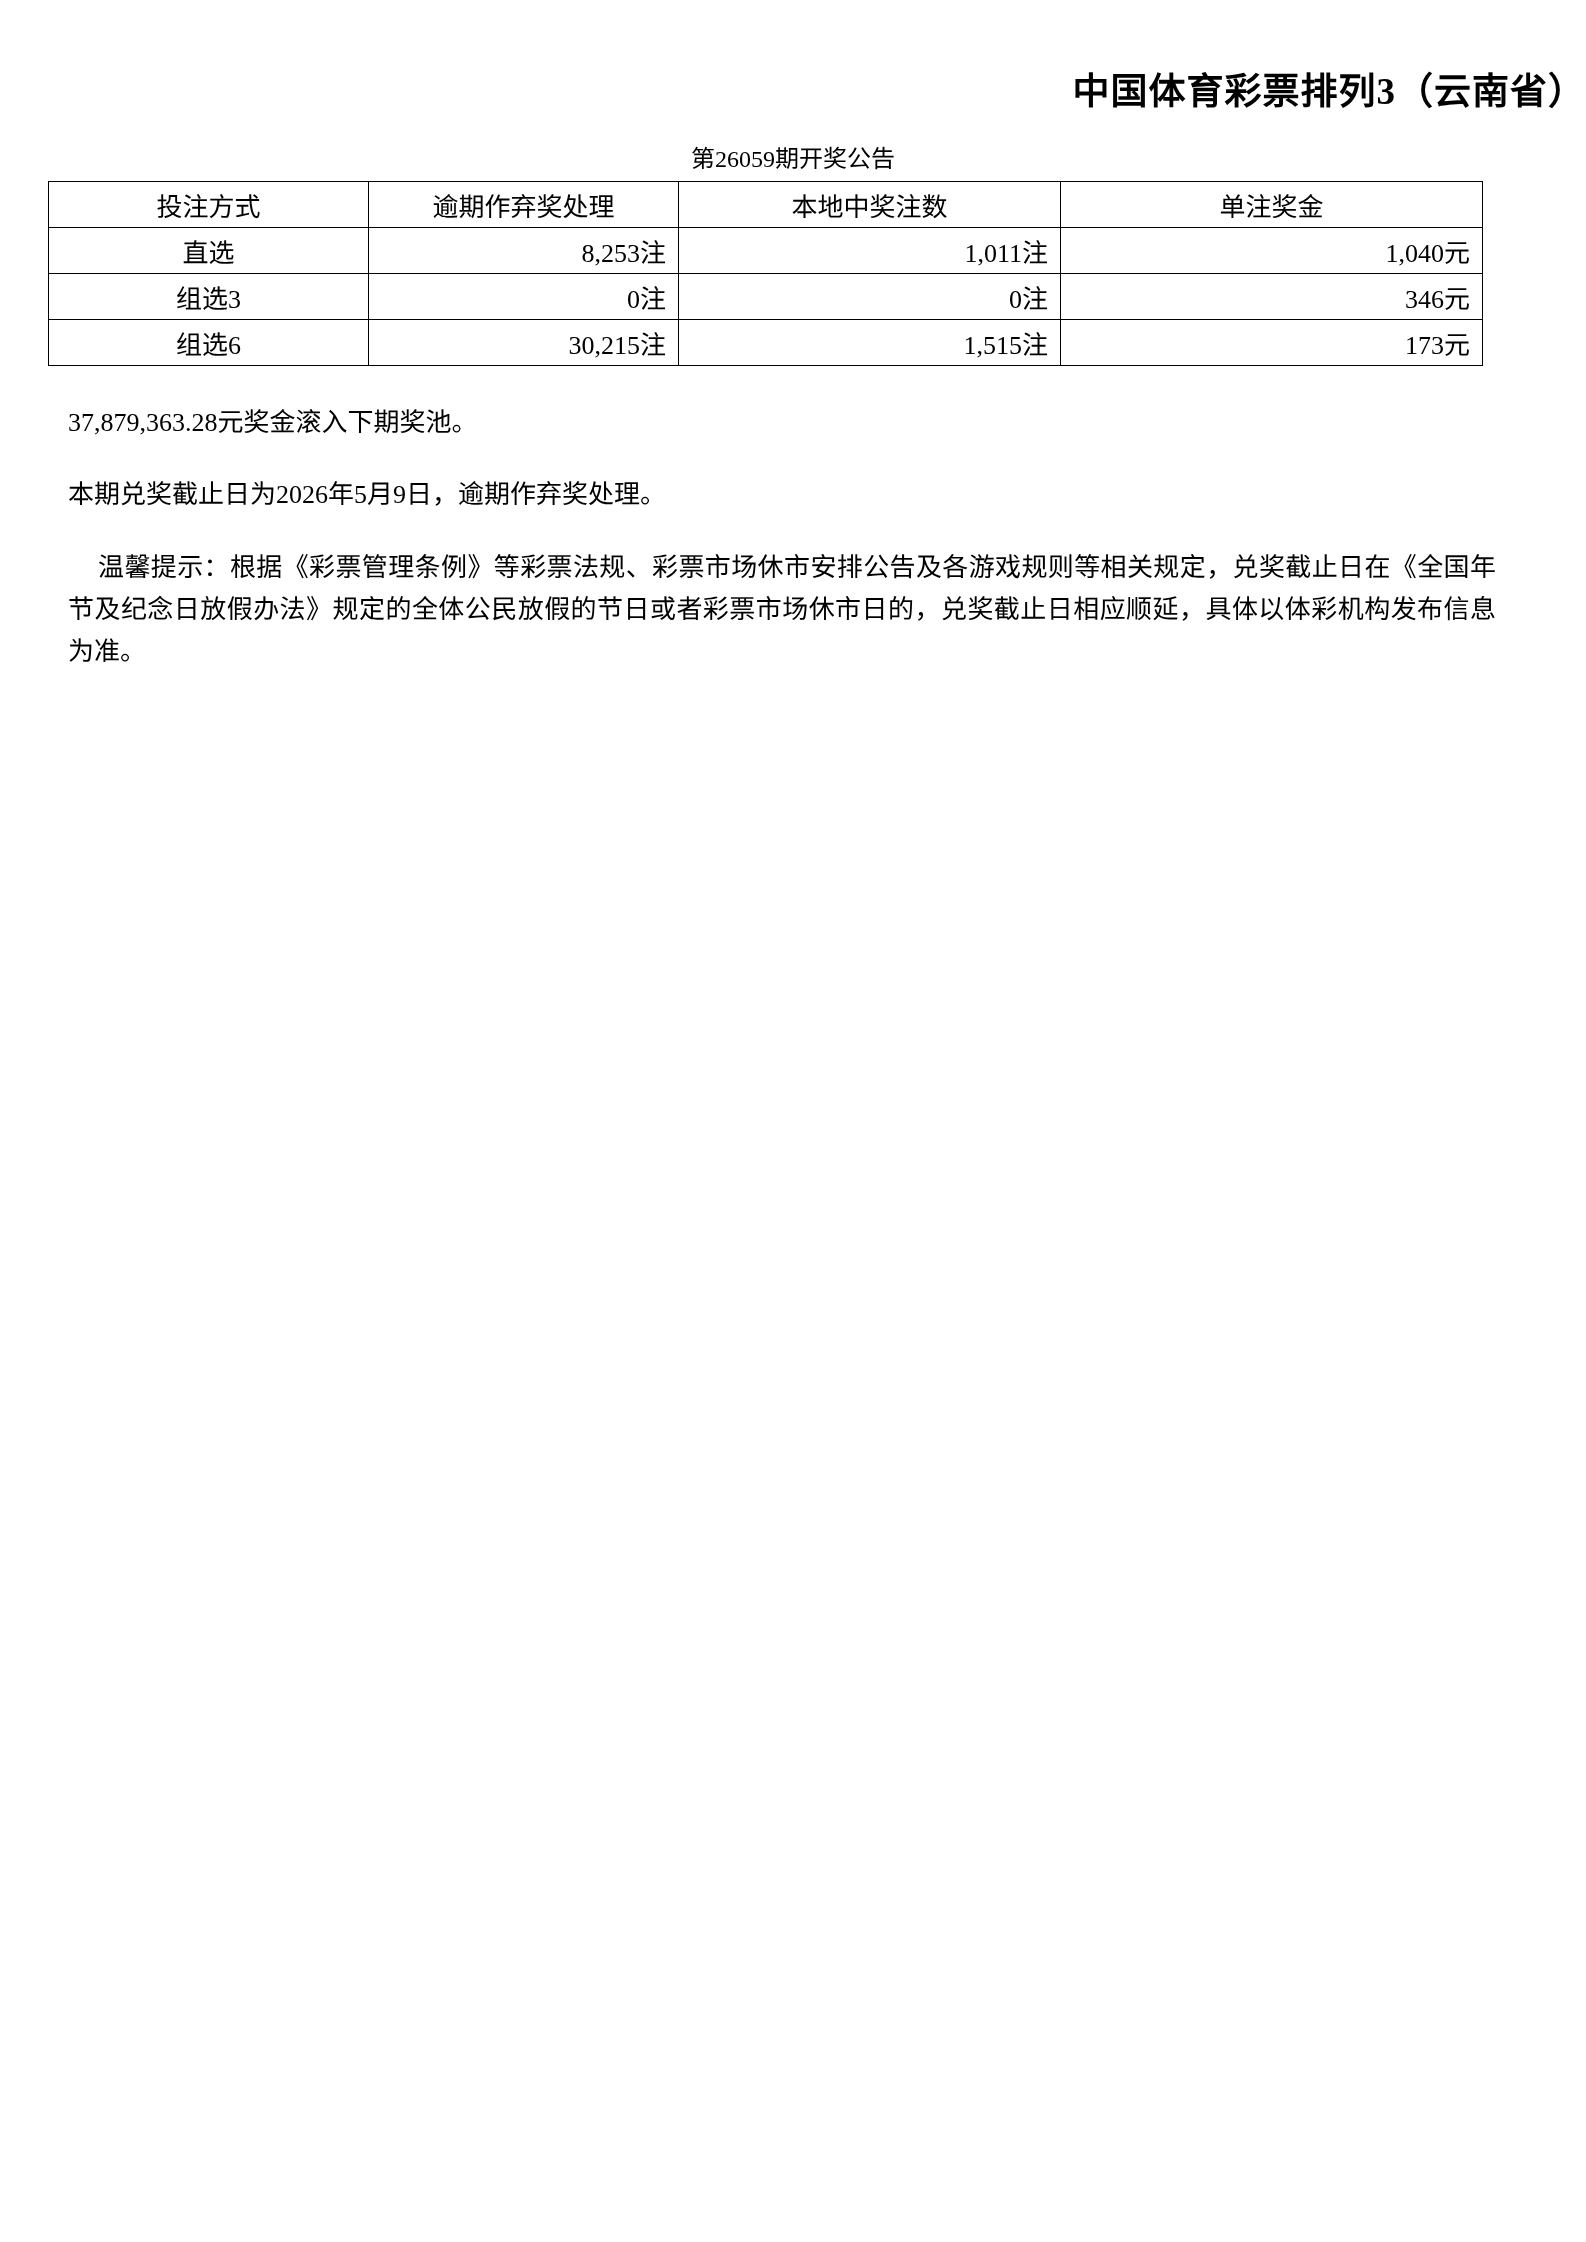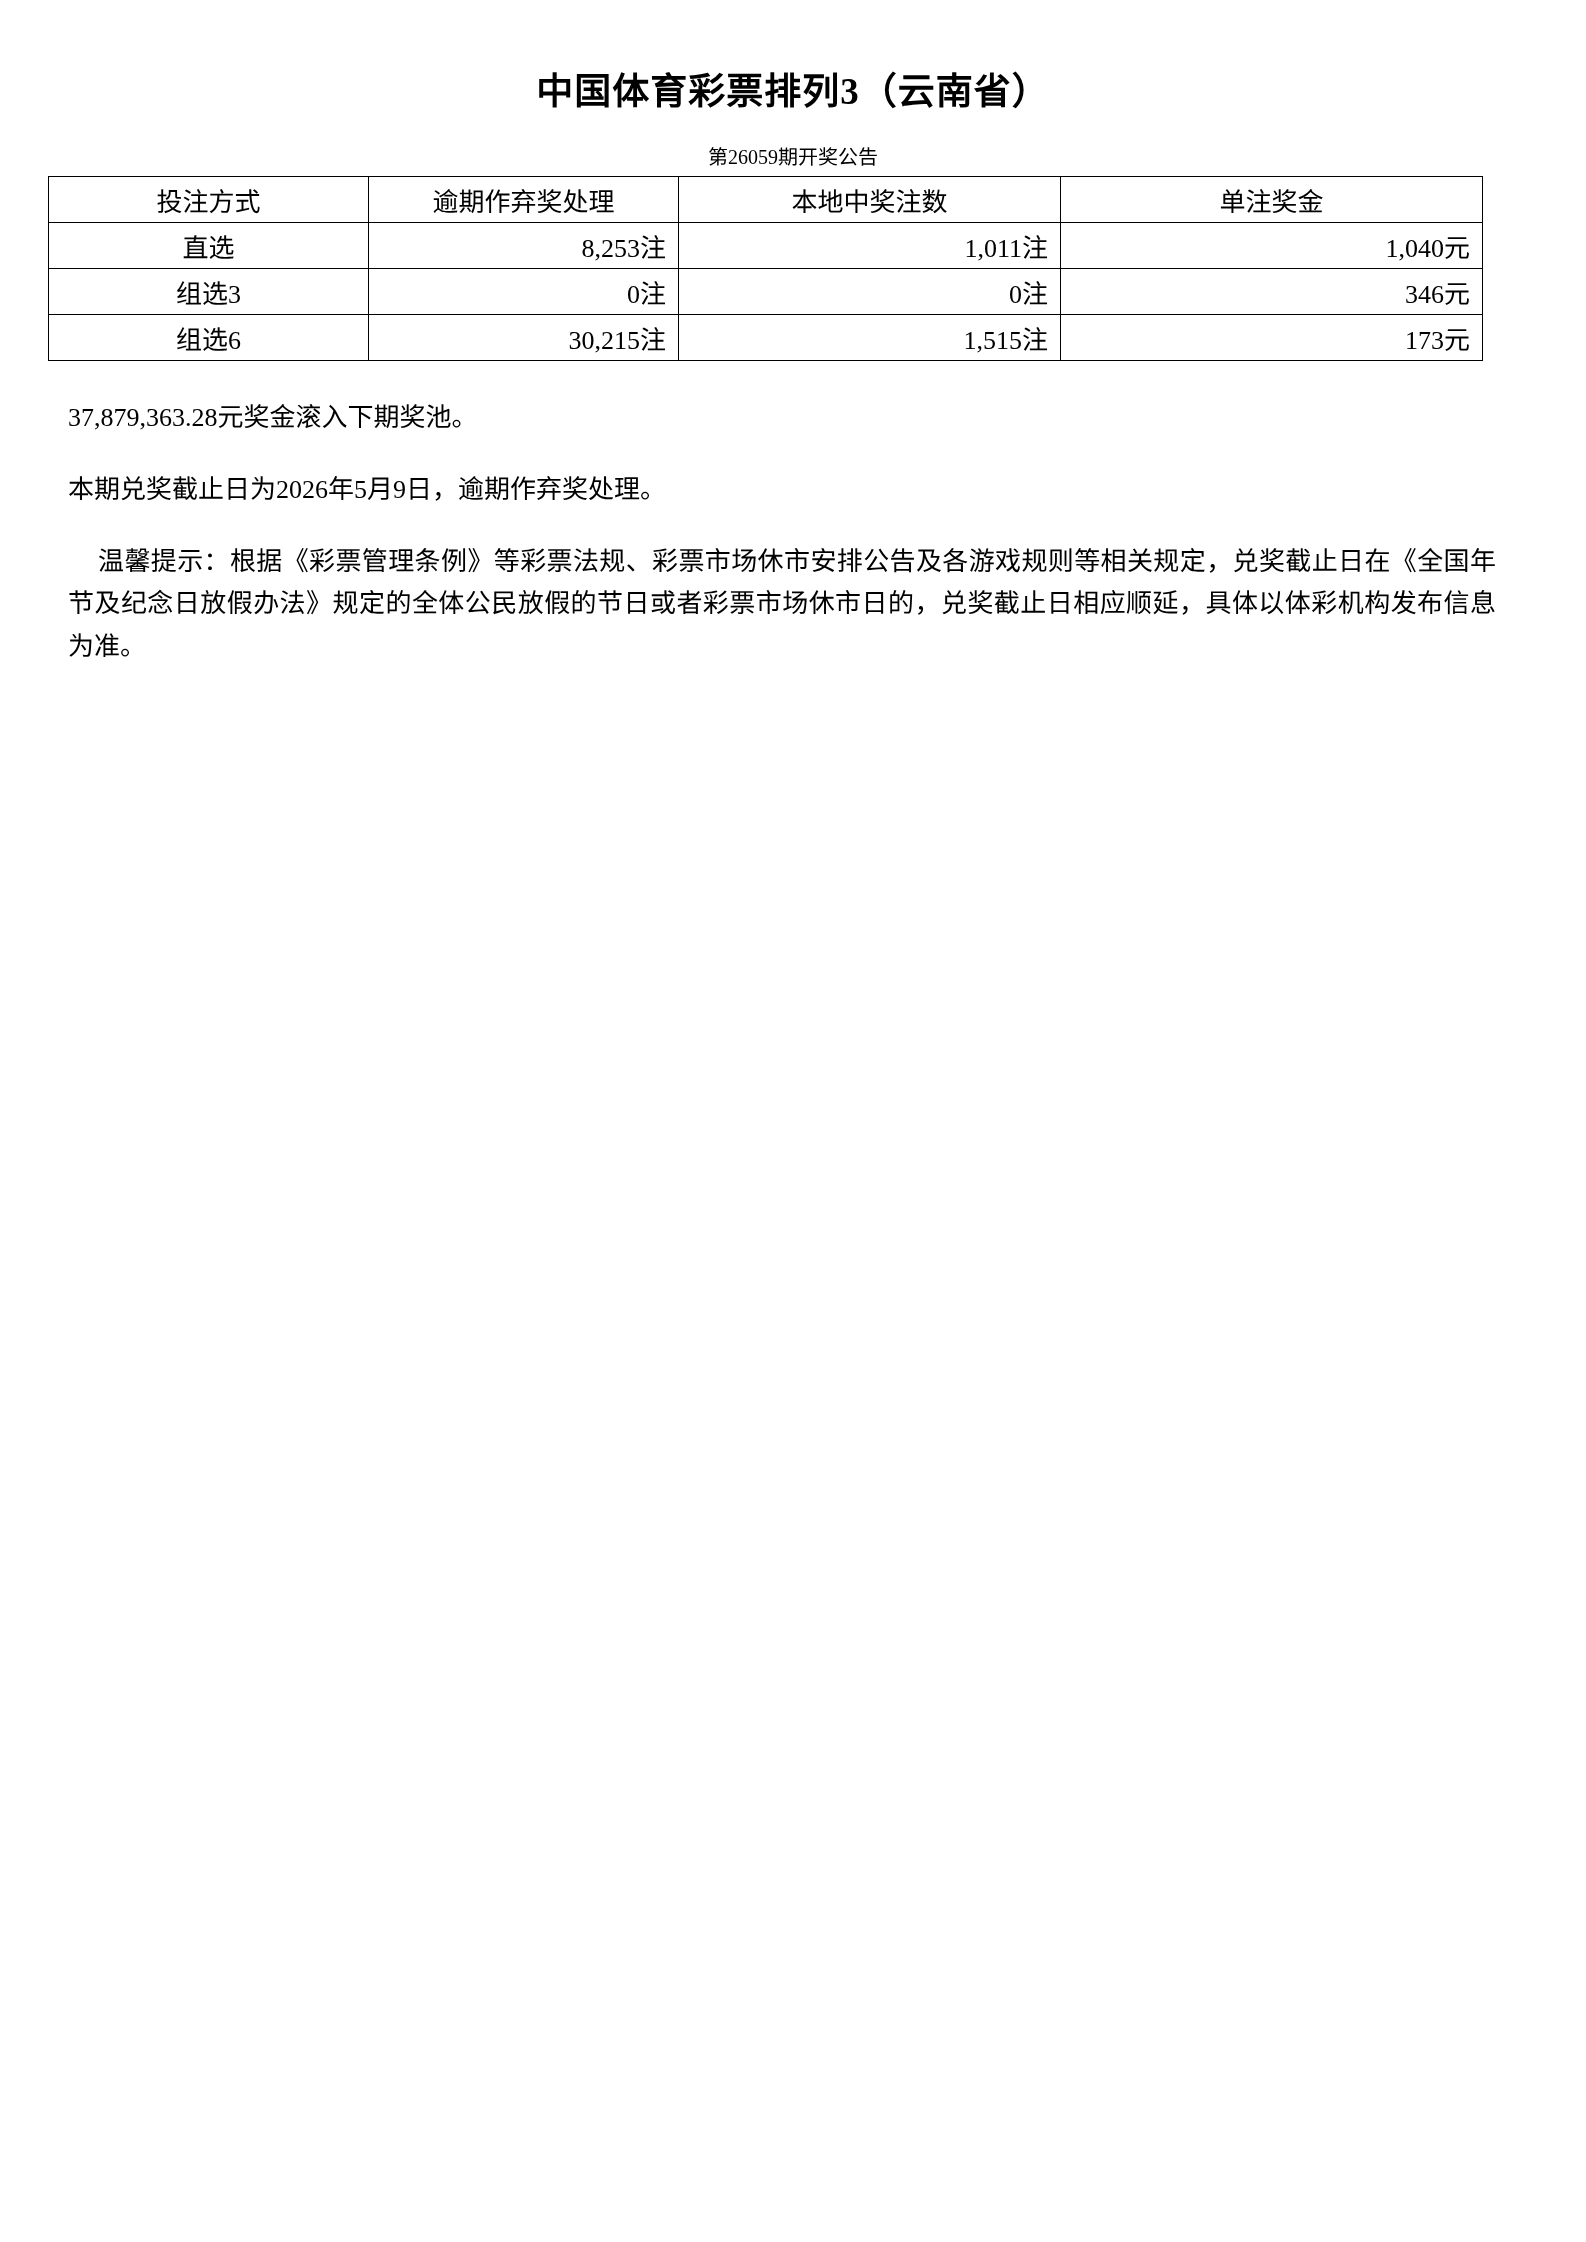--- a/index.html
+++ b/index.html
@@ -17,30 +17,30 @@
     overflow: hidden;
   }
   .page {
     width: 1586px;
     height: 2242px;
     box-sizing: border-box;
     padding: 0;
     position: relative;
   }
   .title {
-    text-align: center;
+    text-align: right;
     font-size: 37px;
     font-weight: bold;
     letter-spacing: 1px;
     margin-top: 68px;
     line-height: 1.3;
   }
   .subtitle {
     text-align: center;
-    font-size: 20px;
+    font-size: 24px;
     margin-top: 28px;
     line-height: 1.3;
   }
   .body-block {
     margin-top: 62px;
     padding-left: 110px;
     padding-right: 90px;
   }
   .para {
     font-size: 26px;

